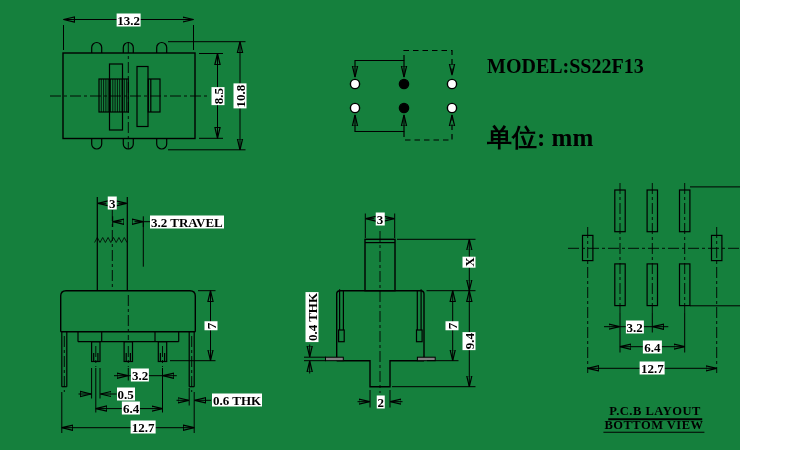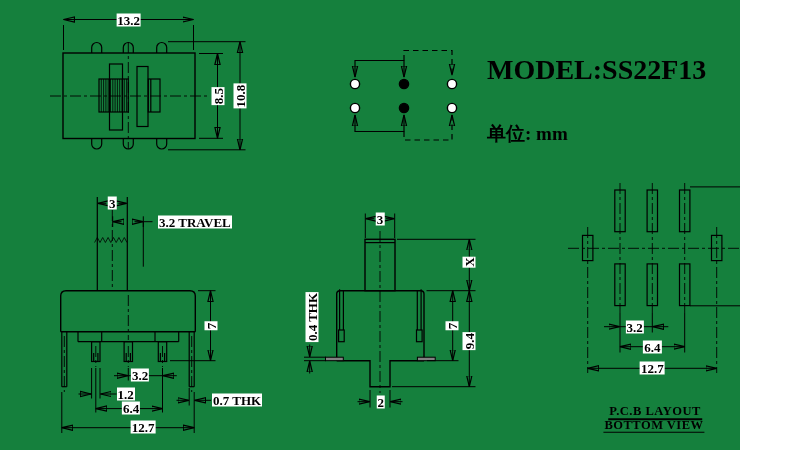--- a/index.html
+++ b/index.html
@@ -17,22 +17,22 @@
   #art circle.open{fill:#fff;stroke-width:1.4px;}
   #art circle.dot{fill:#000;stroke-width:1.4px;}
   
   .lbl{position:absolute;font-weight:bold;font-size:13px;line-height:1;color:#000;
        background:#fff;white-space:nowrap;transform:translate(-50%,-50%);padding:0 1px;}
   .lbl.left{transform:translate(0,-50%);}
   .lbl.v{transform:translate(-50%,-50%) rotate(-90deg);}
   .caption{position:absolute;font-weight:bold;font-size:12.5px;line-height:1;color:#000;
        white-space:nowrap;transform:translate(-50%,-50%);border-bottom:2px solid #000;
        padding:0 1px 1px;letter-spacing:0.5px;}
-  .big{position:absolute;font-weight:bold;font-size:28px;line-height:1.1;color:#000;white-space:nowrap;}
-  .big.cjk{font-size:19px;}
+  .big{position:absolute;font-weight:bold;font-size:20px;line-height:1.1;color:#000;white-space:nowrap;}
+  .big.cjk{font-size:25px;}
 </style>
 </head>
 <body>
 
 <div id="canvas">
 
   <svg id="art" width="800" height="450" viewBox="0 0 800 450">
     <defs>
       <marker id="ae" markerWidth="13" markerHeight="8" refX="11" refY="4" orient="auto" markerUnits="userSpaceOnUse">
         <path d="M0,1.4 L11,4 L0,6.6 Z" fill="#000" stroke="none"></path>
@@ -249,27 +249,27 @@
 
   <span class="lbl" style="left:128.5px;top:19.5px;">13.2</span>
   <span class="lbl v" style="left:217.5px;top:95.9px;">8.5</span>
   <span class="lbl v" style="left:240px;top:95.9px;">10.8</span>
 
 
   <span class="big" style="left:487px;top:55px;">MODEL:SS22F13</span>
   <span class="big cjk" style="left:487px;top:124px;">单位: mm</span>
 
   <span class="lbl" style="left:112.3px;top:203.3px;">3</span>
-  <span class="lbl left" style="left:158px;top:221.7px;text-align:center;">3.2 TRAVEL</span>
+  <span class="lbl left" style="left:150px;top:221.7px;text-align:center;">3.2 TRAVEL</span>
   <span class="lbl v" style="left:210.5px;top:325.7px;">7</span>
   <span class="lbl" style="left:140px;top:374.8px;">3.2</span>
-  <span class="lbl left" style="left:116.5px;top:393.5px;">1.2</span>
+  <span class="lbl left" style="left:116.5px;top:393.5px;">0.5</span>
   <span class="lbl" style="left:131px;top:408.2px;">6.4</span>
   <span class="lbl" style="left:143px;top:427.4px;">12.7</span>
-  <span class="lbl left" style="left:212px;top:400.3px;">0.7 THK</span>
+  <span class="lbl left" style="left:212px;top:400.3px;">0.6 THK</span>
 
   <span class="lbl" style="left:380px;top:218.7px;">3</span>
   <span class="lbl v" style="left:469.3px;top:262px;">X</span>
   <span class="lbl v" style="left:468.5px;top:340.5px;">9.4</span>
   <span class="lbl v" style="left:452.3px;top:326px;">7</span>
   <span class="lbl" style="left:380.7px;top:402px;">2</span>
   <span class="lbl v" style="left:311.5px;top:316.5px;">0.4 THK</span>
 
   <span class="lbl v" style="left:753.5px;top:237.5px;">11.4</span>
   <span class="lbl" style="left:634.7px;top:326.7px;">3.2</span>

